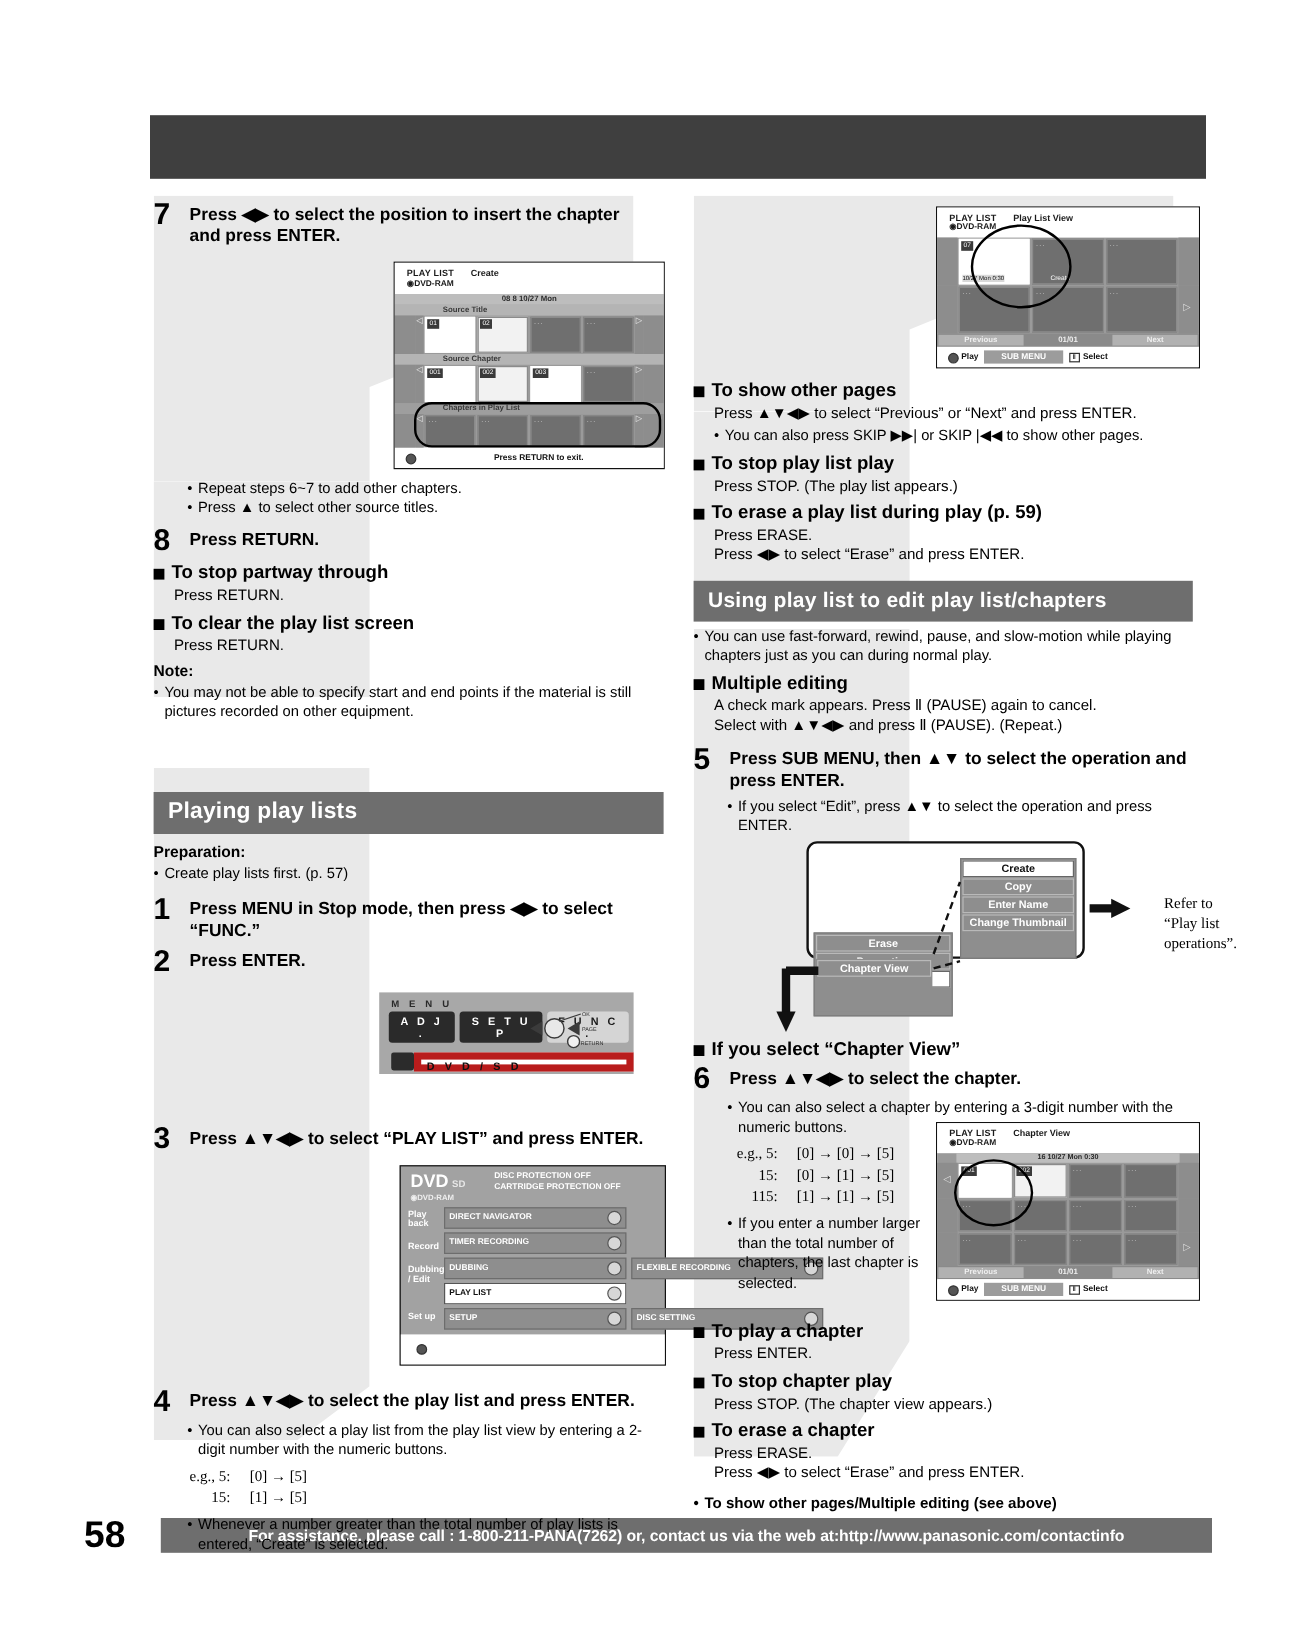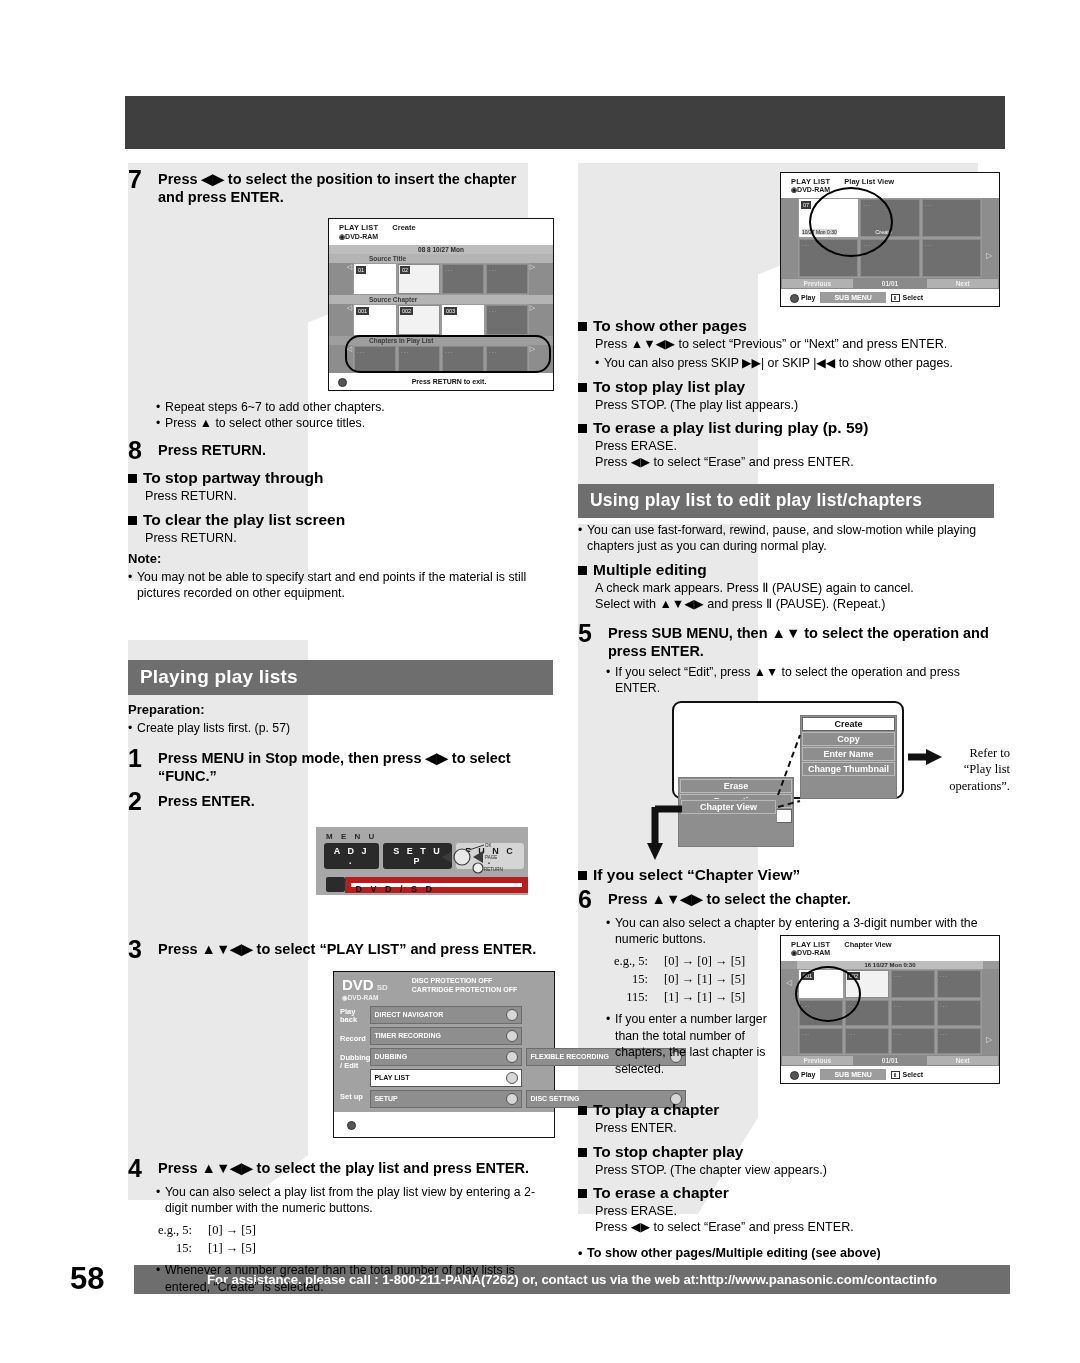--- a/index.html
+++ b/index.html
@@ -597,21 +597,21 @@
       <svg style="position:absolute; left:0; top:0; width:432px; height:175px;">
         <line x1="200" y1="98" x2="222" y2="38" stroke="#111" stroke-width="2" stroke-dasharray="6,4"></line>
         <line x1="200" y1="110" x2="222" y2="104" stroke="#111" stroke-width="2" stroke-dasharray="6,4"></line>
         <path d="M330,60 L350,60" stroke="#111" stroke-width="7" fill="none"></path>
         <polygon points="348,52 364,60 348,68" fill="#111"></polygon>
         <path d="M77,110 L77,150" stroke="#111" stroke-width="7" fill="none"></path>
         <path d="M77,112 L104,112" stroke="#111" stroke-width="7" fill="none"></path>
         <polygon points="69,146 85,146 77,163" fill="#111"></polygon>
       </svg>
 
-      <div class="refer" style="left:368px; top:48px; width:64px;text-align:right;">Refer to “Play list operations”.</div>
+      <div class="refer" style="left:392px; top:48px; width:64px;">Refer to “Play list operations”.</div>
     </div>
 
     <div class="sqhead" style="margin-top:-6px">
       <span class="sq"></span>
       <span>If you select “Chapter View”</span>
     </div>
 
     <div class="step" style="margin-top:2px">
       <div class="step-num">6</div>
       <div class="step-txt">Press ▲▼◀▶ to select the chapter.</div>

